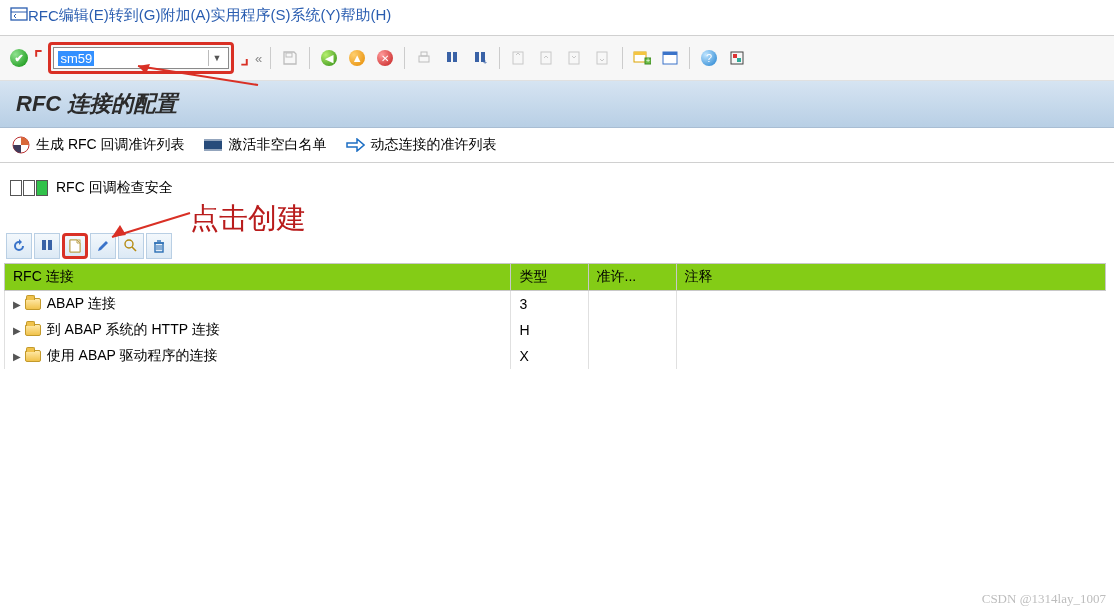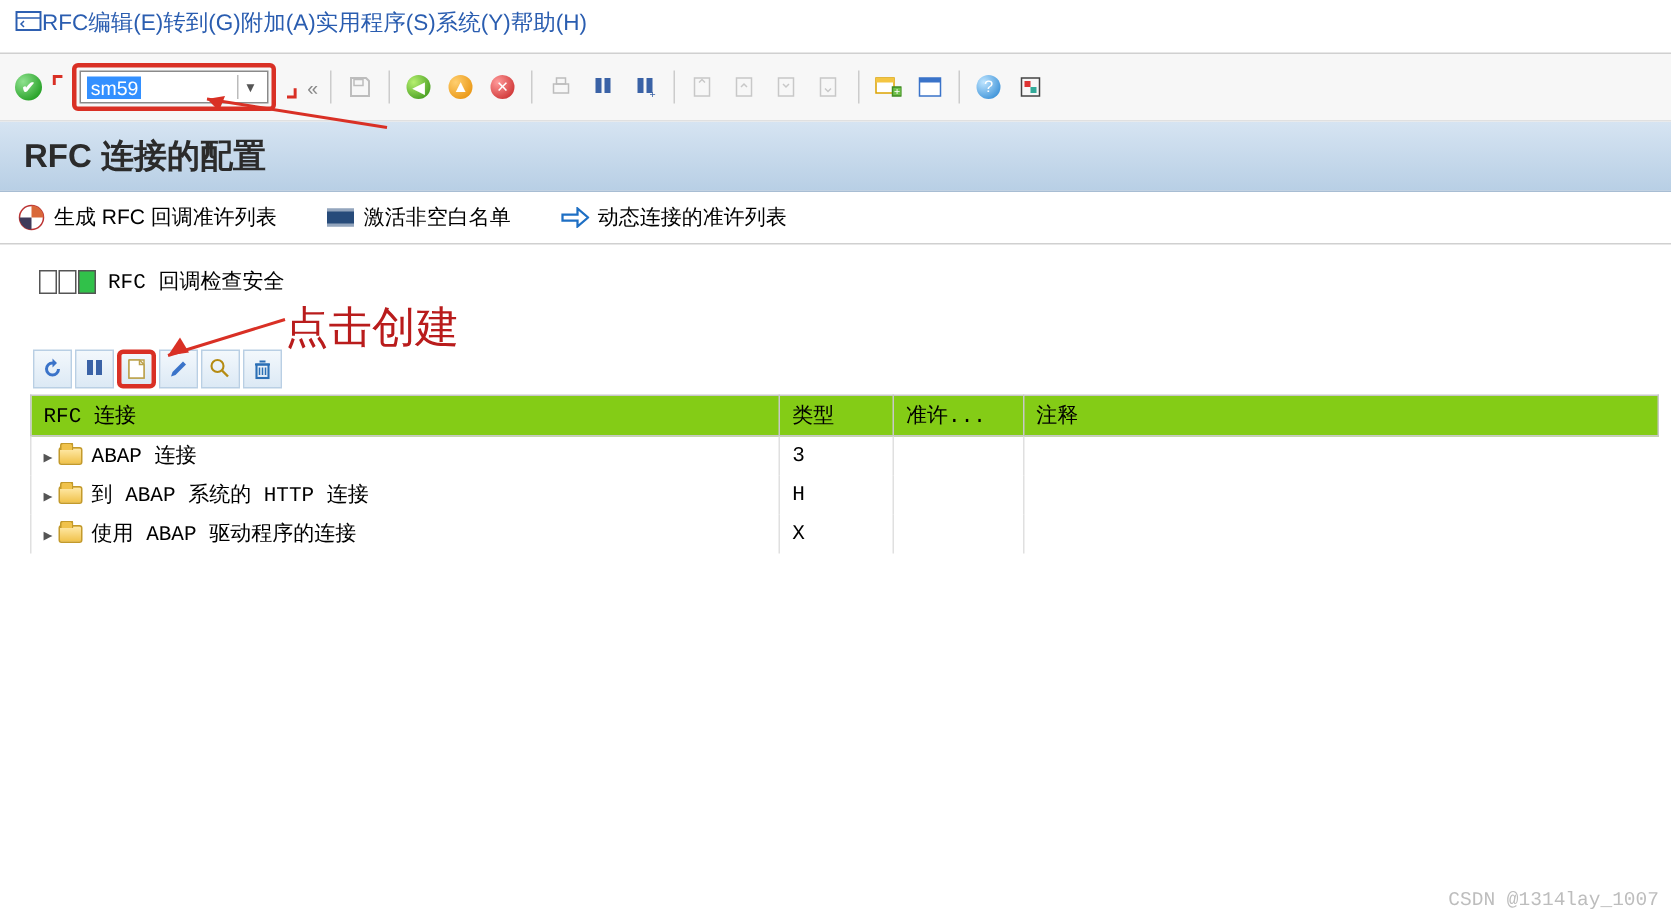--- a/index.html
+++ b/index.html
@@ -38,21 +38,21 @@
     color:#fff; font-size:11px; font-weight:bold;
   }
   .tcode-wrap {
     border: 3px solid #d93025;
     border-radius: 4px;
     padding: 2px;
     display: inline-flex;
     align-items: center;
   }
   .tcode {
-    width: 126px;
+    width: 176px;
     height: 22px;
     border: 1px solid #8a8a8a;
     background: #fff;
     display: flex;
     align-items: center;
     padding: 0 4px;
     position: relative;
   }
   .tcode-sel {
     background: #3390ff;
@@ -76,32 +76,33 @@
     font-size:14px;
   }
   .arrow-anno {
     position:absolute;
     pointer-events:none;
   }
   .title-band {
     background: linear-gradient(#d6e4f2, #b8cfe5);
     padding: 8px 16px;
     font-size: 22px;
+    font-style: italic;
     font-weight: bold;
     color: #2b2b2b;
     border-bottom:1px solid #a8bdd3;
   }
   .apptoolbar {
-    display:flex; gap:32px;
+    display:flex; gap:18px;
     padding:8px 12px;
     border-bottom:1px solid #d0d0d0;
     font-size:14px;
   }
   .apptoolbar .item { display:flex; align-items:center; gap:6px; cursor:pointer;}
-  .content { padding: 12px 8px 0 20px; position:relative;font-family:Liberation Mono, monospace;}
+  .content { padding: 12px 8px 0 4px; position:relative;}
   .status-row { display:flex;align-items:center; gap:8px; font-size:14px; padding:4px 6px;}
   .status-leds { display:flex; gap:1px;}
   .led { width:12px;height:16px;border:1px solid #555;}
   .mini-toolbar {
     display:flex; gap:2px; padding:4px 2px; margin-top:28px;
   }
   .mini-btn {
     width:26px;height:26px; border:1px solid #b9cfe4;
     background:linear-gradient(#f3f8fc,#dce9f5);
     display:flex;align-items:center;justify-content:center;
@@ -132,21 +133,21 @@
     margin-right:6px; vertical-align:middle;
     position:relative;
   }
   .folder::before{
     content:""; position:absolute; top:-4px;left:0;width:7px;height:4px;
     background:#f0c24b;border:1px solid #c39a2b;border-bottom:none;
     border-radius:2px 2px 0 0;
   }
   .watermark {
     position:absolute; right:8px; bottom:4px;
-    color:#bdbdbd; font-size:13px; font-family:Liberation Mono, monospace;
+    color:#bdbdbd; font-size:13px; font-family:Liberation Serif, serif;
   }
 </style>
 </head>
 <body>
 
 <div class="menubar">
   <span class="menu-icon">
     <svg width="18" height="14" viewBox="0 0 18 14">
         <rect x="1" y="1" width="16" height="12" fill="none" stroke="#2a5db0" stroke-width="1.3"></rect>
         <line x1="1" y1="5" x2="17" y2="5" stroke="#2a5db0"></line>

